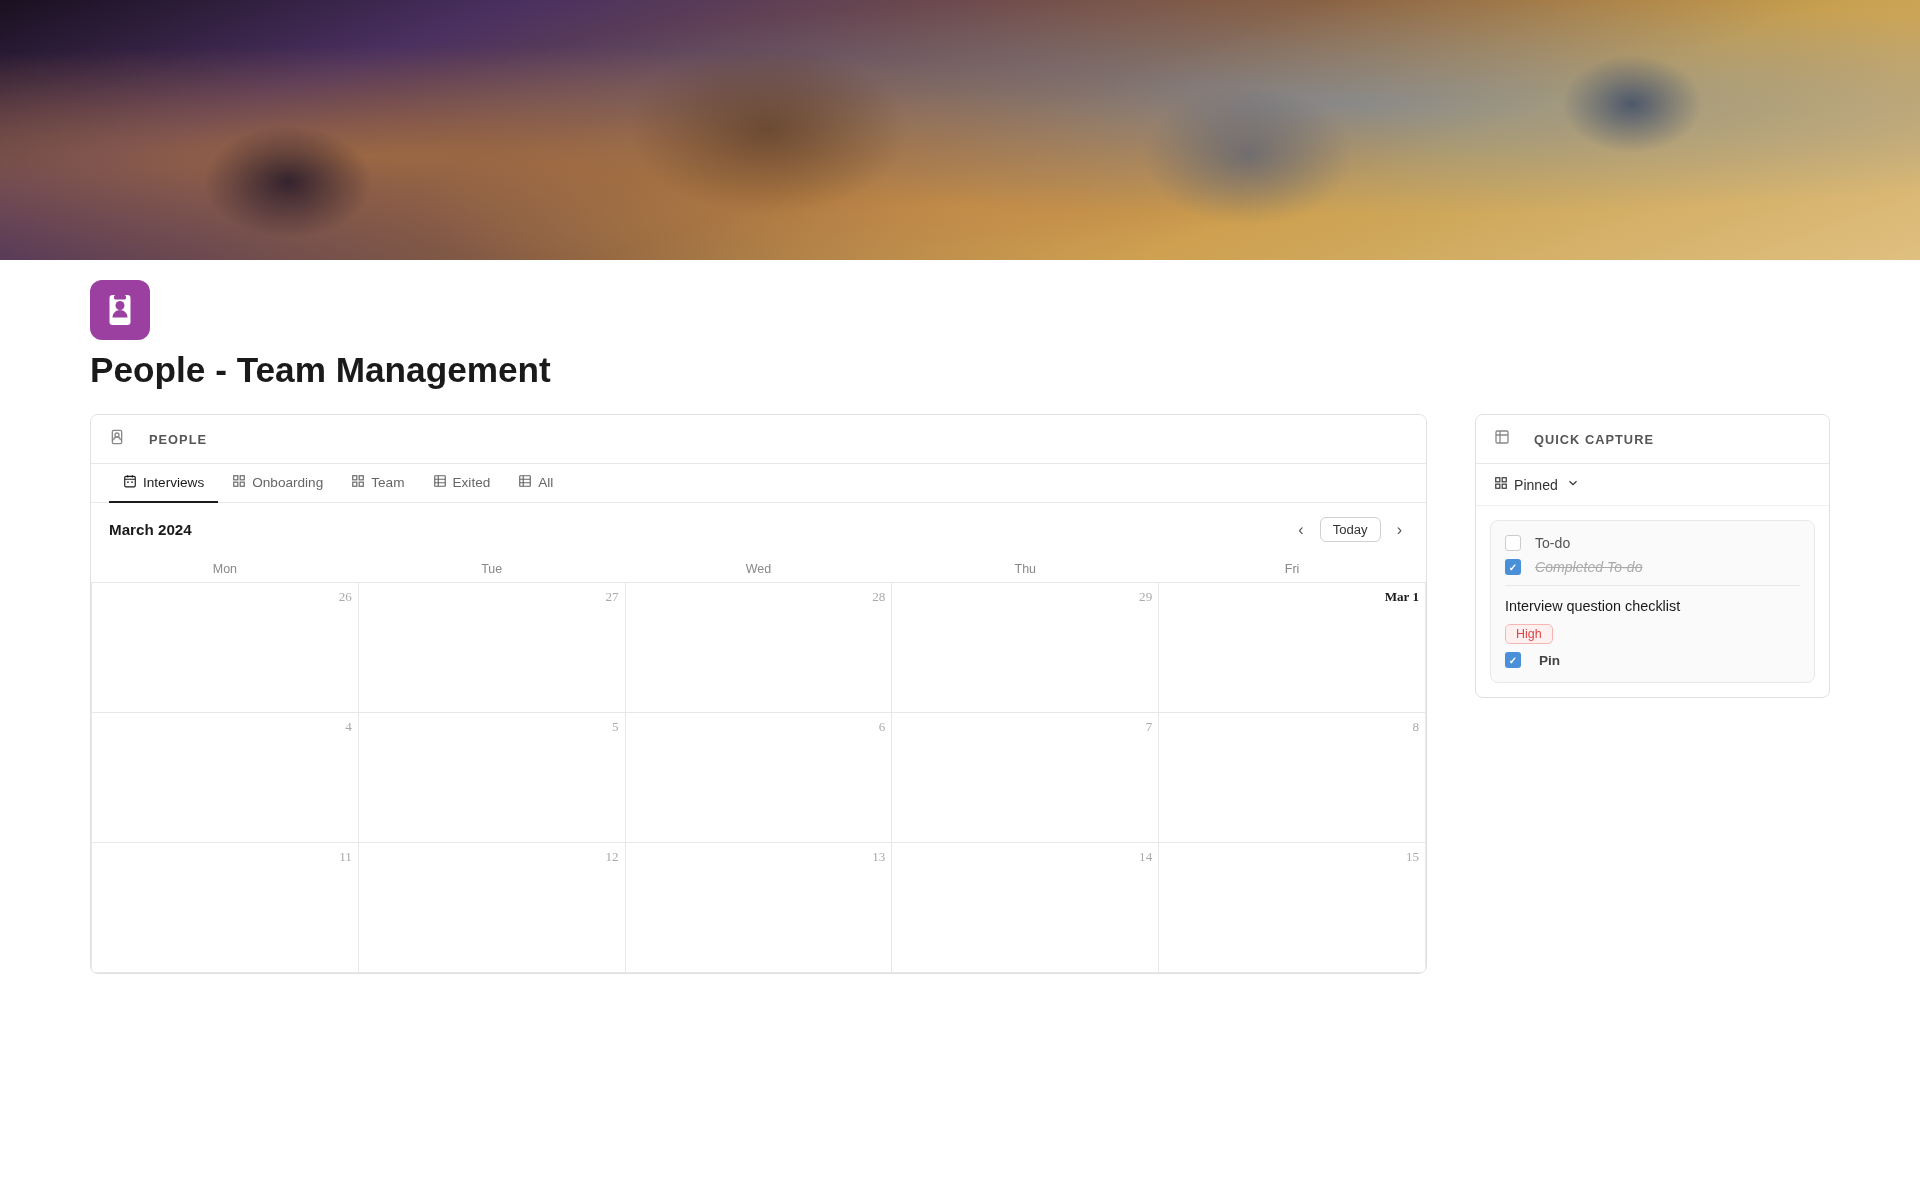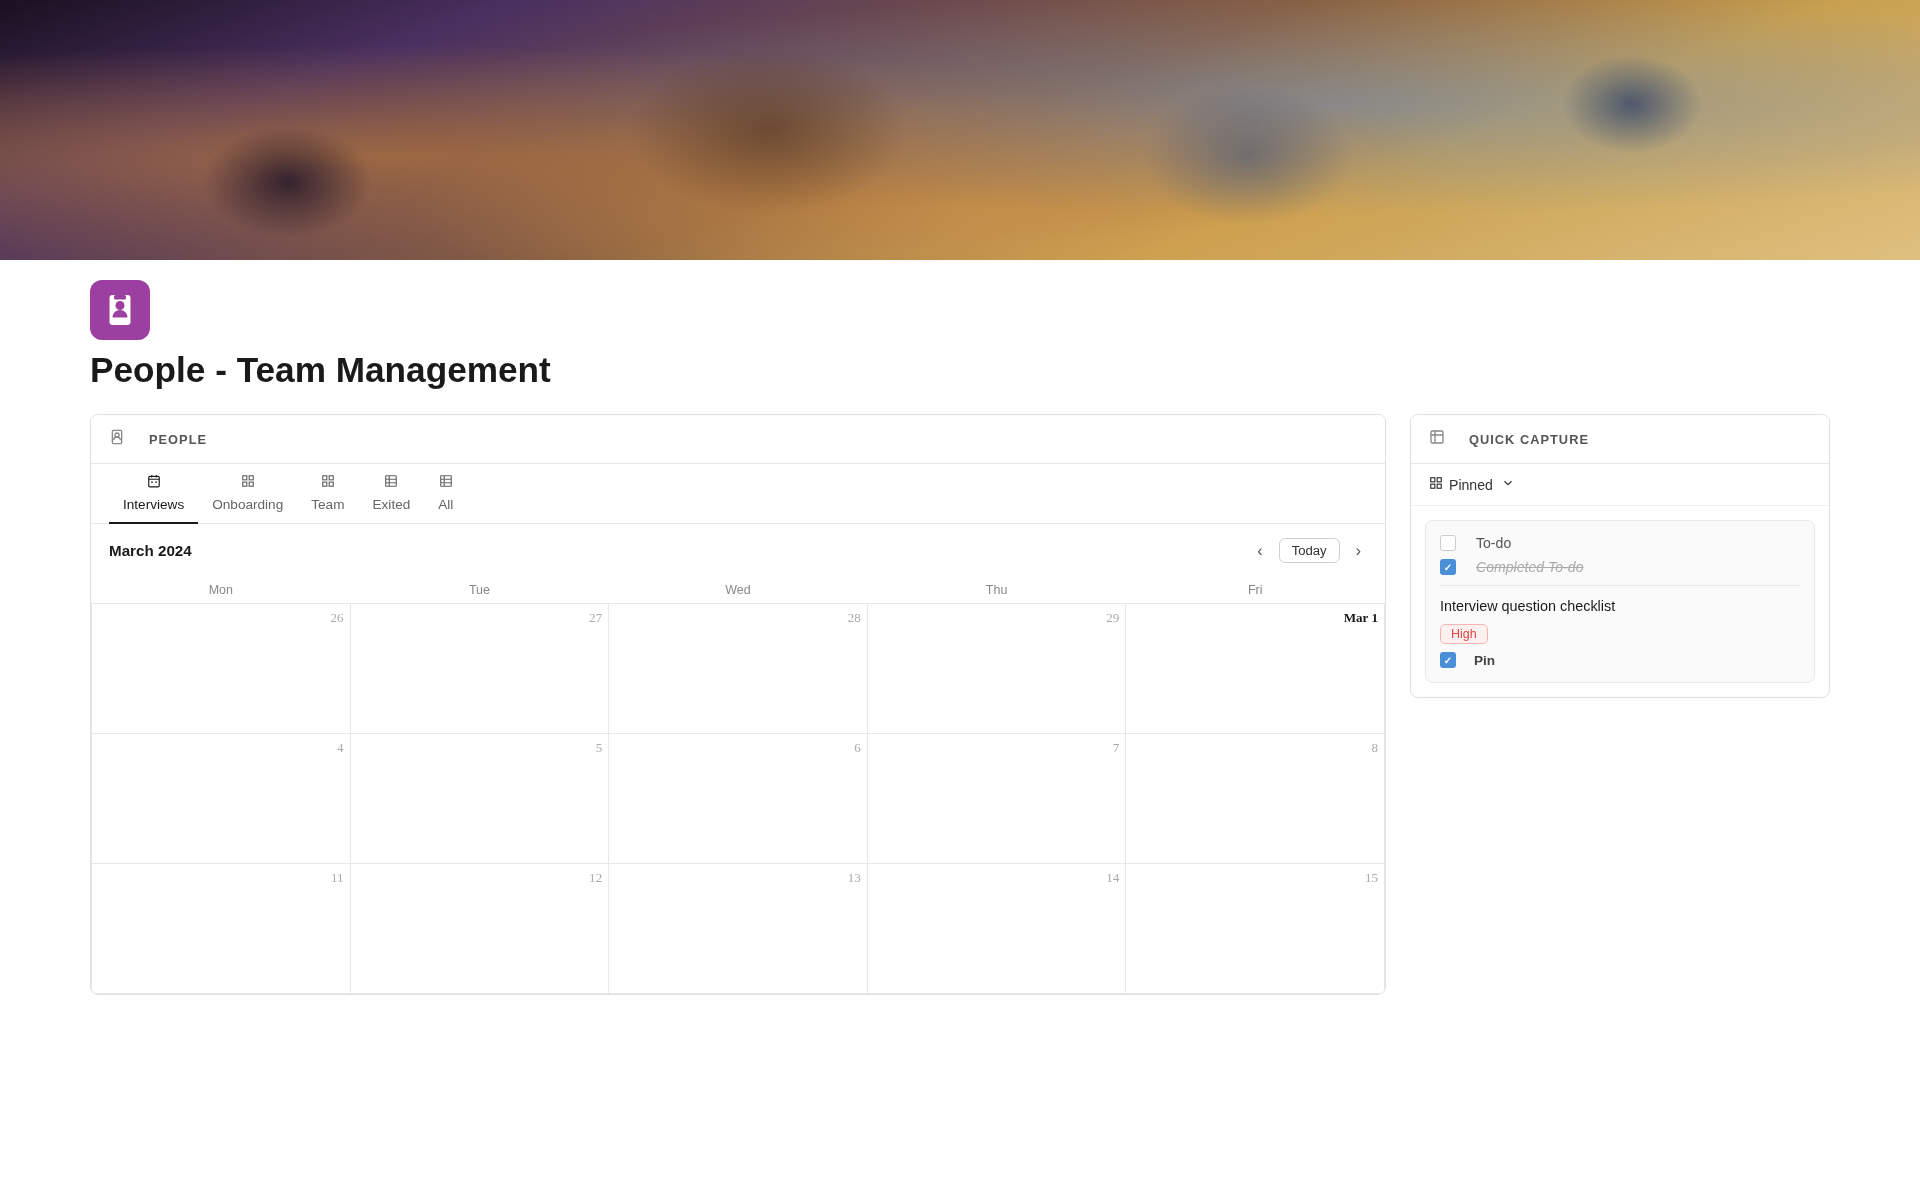--- a/index.html
+++ b/index.html
@@ -117,21 +117,20 @@
       display: flex;
       align-items: center;
       gap: 6px;
       padding: 10px 14px;
       font-size: 0.85rem;
       color: #666;
       cursor: pointer;
       border-bottom: 2px solid transparent;
       margin-bottom: -1px;
       white-space: nowrap;
-      flex-direction: column;
     }
     .tab.active {
       color: #1a1a1a;
       border-bottom-color: #1a1a1a;
       font-weight: 500;
     }
     .tab svg {
       width: 14px;
       height: 14px;
       stroke: currentColor;
@@ -207,26 +206,27 @@
       margin-bottom: 4px;
       font-family: Liberation Serif, serif;
     }
     .day-number.highlight {
       color: #1a1a1a;
       font-weight: 600;
     }
 
     
     .quick-capture-panel {
-      width: 420px;
+      width: 355px;
       border: 1px solid #e0e0e0;
       border-radius: 8px;
       background: #fff;
       overflow: hidden;
       flex-shrink: 0;
+      margin-left: 24px;
     }
 
     .pinned-header {
       display: flex;
       align-items: center;
       gap: 6px;
       padding: 12px 18px;
       font-size: 0.88rem;
       font-weight: 500;
       color: #333;
@@ -247,21 +247,21 @@
       margin: 14px;
       border: 1px solid #e8e8e8;
       border-radius: 8px;
       padding: 14px;
       background: #fafafa;
     }
 
     .todo-item {
       display: flex;
       align-items: center;
-      gap: 20px;
+      gap: 14px;
       margin-bottom: 8px;
       font-size: 0.88rem;
     }
     .checkbox-empty {
       width: 16px;
       height: 16px;
       border: 1.5px solid #ccc;
       border-radius: 3px;
       background: #fff;
       flex-shrink: 0;

